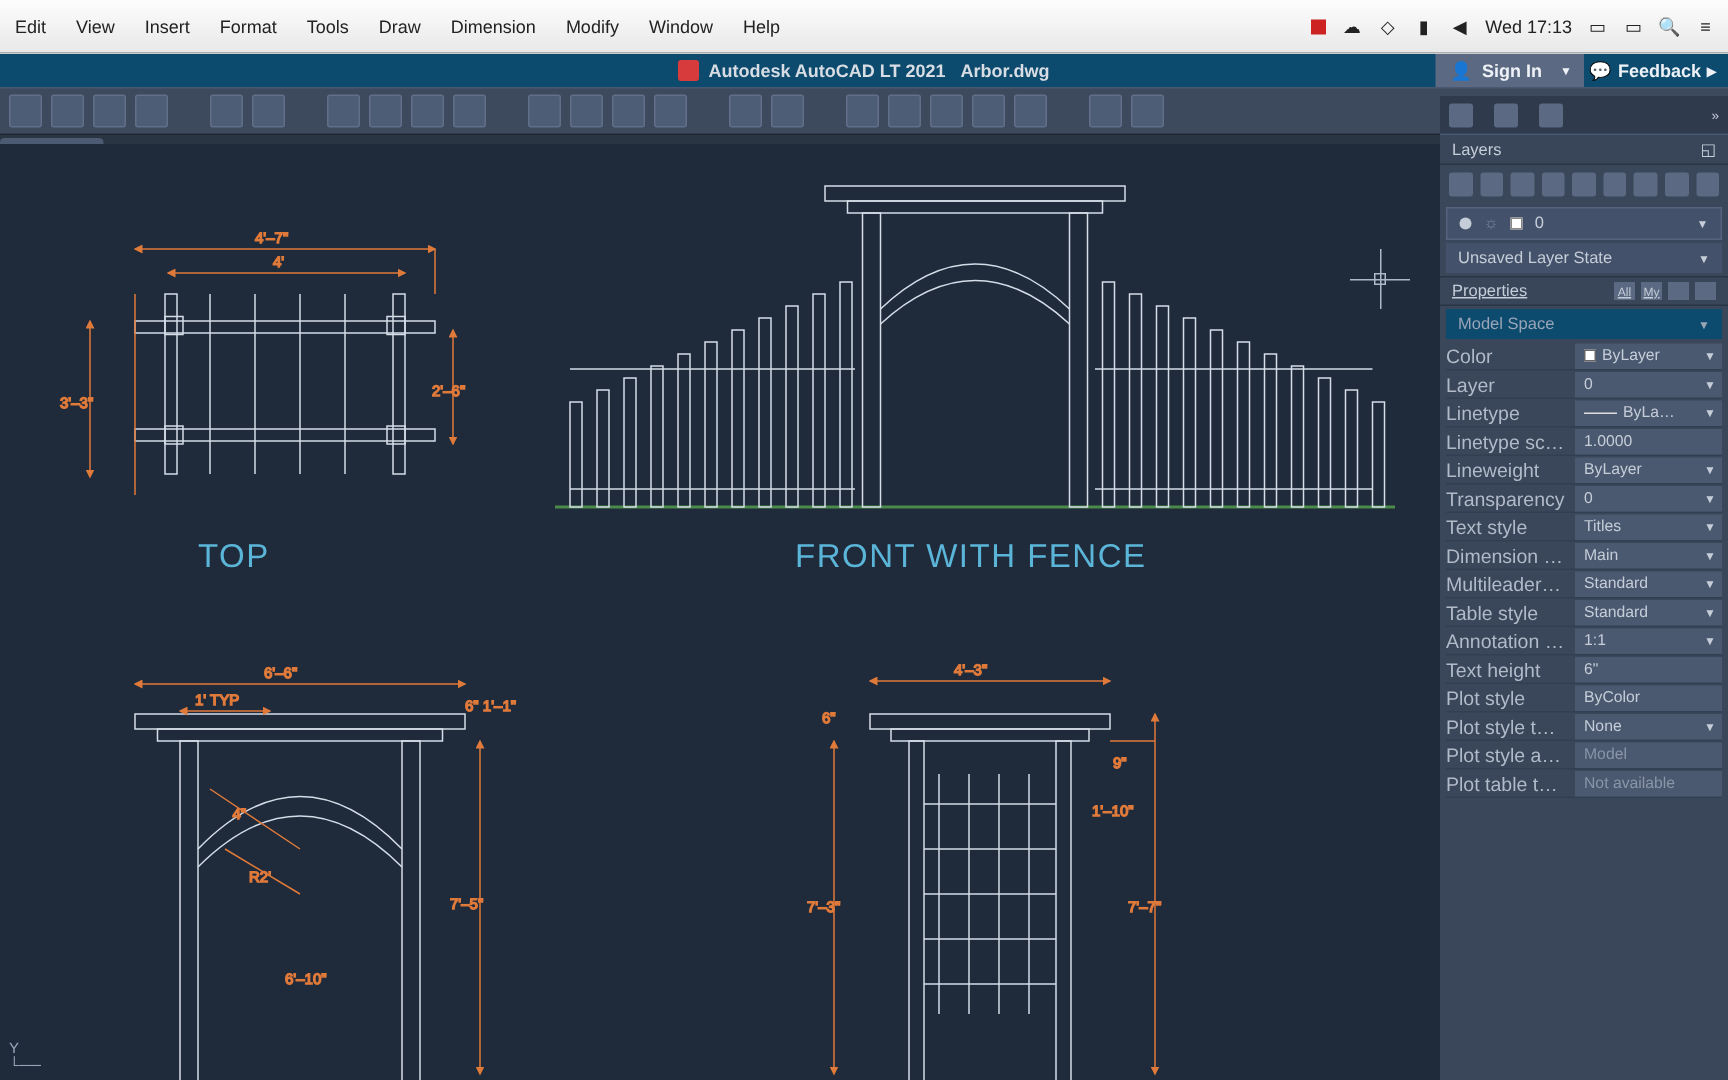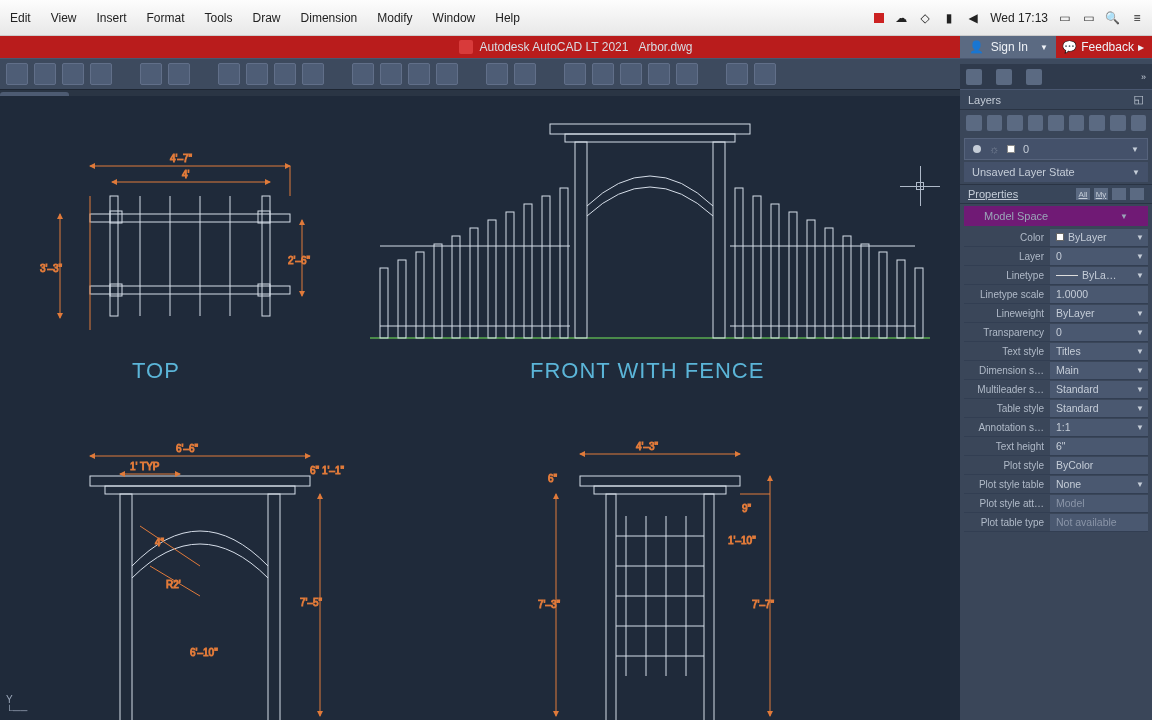--- a/index.html
+++ b/index.html
@@ -4,21 +4,21 @@
 <style>
 * { margin: 0; padding: 0; box-sizing: border-box; font-family: -apple-system, "Helvetica Neue", Arial, sans-serif; }
 html, body { width: 1152px; height: 720px; overflow: hidden; background: #2a3544; color: #c5cdd8; }
 .menubar { height: 36px; background: linear-gradient(#fdfdfd,#e8e8e8); display: flex; align-items: center; font-size: 12px; color: #222; border-bottom: 1px solid #ccc; }
 .menubar .mitem { padding: 0 10px; cursor: default; }
 .menubar .spacer { flex: 1; }
 .menubar .tray { display: flex; align-items: center; gap: 10px; padding-right: 8px; }
 .tray span { font-size: 12px; }
 .tray .sq { width: 10px; height: 10px; background: #cc2222; display: inline-block; }
 .tray .ico { width: 14px; height: 14px; display: inline-flex; justify-content: center; }
-.titlebar { height: 22px; background: #b91c1c; display: flex; align-items: center; justify-content: center; font-size: 12px; color: #d8dde4; position: relative; }
+.titlebar { height: 22px; background: #0c4a6e; display: flex; align-items: center; justify-content: center; font-size: 12px; color: #d8dde4; position: relative; font-weight: bold; }
 .titlebar .acicon { width: 14px; height: 14px; background: #d83b3b; margin-right: 6px; border-radius: 2px; }
 .titlebar .signin { position: absolute; right: 96px; top: 0; height: 22px; display: flex; align-items: center; gap: 6px; background: #5b6a82; padding: 0 28px 0 10px; font-size: 12px; color: #eef2f7; }
 .titlebar .feedback { position: absolute; right: 0; top: 0; height: 22px; display: flex; align-items: center; gap: 4px; padding: 0 8px; font-size: 12px; color: #eef2f7; }
 .toolbar { height: 32px; background: #3d4a5e; display: flex; align-items: center; padding: 0 6px; gap: 6px; border-top: 1px solid #4a5770; border-bottom: 1px solid #1e2633; }
 .toolbar .tb { width: 22px; height: 22px; background: #4e5d76; border: 1px solid #616f89; border-radius: 2px; }
 .toolbar .sep { width: 16px; }
 .tabstrip { height: 22px; background: #2a3544; display: flex; align-items: flex-end; }
 .tabstrip .tab { height: 20px; background: #4d5b72; padding: 0 28px 0 10px; font-size: 11px; color: #eef2f7; display: flex; align-items: center; border-top-left-radius: 3px; border-top-right-radius: 3px; }
 .workspace { position: absolute; top: 96px; left: 0; right: 192px; bottom: 0; background: #1f2a3a; overflow: hidden; }
 .workspace svg { position: absolute; top: 0; left: 0; }
@@ -30,24 +30,24 @@
 .layer-icons { height: 26px; display: flex; align-items: center; gap: 5px; padding: 0 6px; }
 .layer-icons .li { width: 16px; height: 16px; background: #5b6a82; border-radius: 2px; }
 .layer-row { height: 22px; background: #44516a; display: flex; align-items: center; padding: 0 8px; gap: 8px; margin: 2px 4px; border: 1px solid #56637c; }
 .layer-row .dot { width: 8px; height: 8px; border-radius: 50%; background: #c5cdd8; }
 .layer-row .sq2 { width: 8px; height: 8px; background: #fff; border: 1px solid #888; }
 .dd-row { height: 20px; background: #44516a; display: flex; align-items: center; padding: 0 8px; margin: 2px 4px; justify-content: space-between; }
 .dd-row .car { font-size: 8px; }
 .props-hdr { height: 20px; background: #39465a; display: flex; align-items: center; padding: 0 8px; justify-content: space-between; border-top: 1px solid #2a3444; border-bottom: 1px solid #2a3444; text-decoration: underline; }
 .props-hdr .btns { display: flex; gap: 4px; }
 .props-hdr .pb { width: 14px; height: 12px; background: #5b6a82; font-size: 8px; display: flex; align-items: center; justify-content: center; }
-.sel-row { height: 20px; background: #701a75; margin: 2px 4px; display: flex; align-items: center; padding: 0 20px; color: #9aa6b8; justify-content: space-between; }
+.sel-row { height: 20px; background: #0c4a6e; margin: 2px 4px; display: flex; align-items: center; padding: 0 8px; color: #9aa6b8; justify-content: space-between; }
 .prop-table { margin: 0 4px; }
 .prop-row { height: 19px; display: flex; align-items: center; border-bottom: 1px solid #323e52; }
-.prop-row .pl { width: 86px; text-align: right; padding-right: 6px; color: #b0bac8; font-size: 10px; white-space: nowrap; overflow: hidden; text-overflow: ellipsis; }
+.prop-row .pl { width: 86px; text-align: left; padding-right: 6px; color: #b0bac8; font-size: 13px; white-space: nowrap; overflow: hidden; text-overflow: ellipsis; }
 .prop-row .pv { flex: 1; background: #4a5870; height: 17px; display: flex; align-items: center; padding: 0 6px; font-size: 10.5px; position: relative; }
 .prop-row .pv .car { position: absolute; right: 4px; font-size: 8px; }
 .prop-row .pv .sw { width: 8px; height: 8px; background: #fff; border: 1px solid #666; margin-right: 4px; }
 .prop-row .pv .ln { width: 22px; height: 0; border-top: 1px solid #ddd; margin-right: 4px; }
 .ucs { position: absolute; left: 6px; bottom: 4px; color: #9aa6b8; font-size: 10px; }
 .crosshair { position: absolute; pointer-events: none; }
 .crosshair .h { position: absolute; height: 1px; width: 40px; background: #aeb9c8; }
 .crosshair .v { position: absolute; width: 1px; height: 40px; background: #aeb9c8; }
 .crosshair .b { position: absolute; width: 8px; height: 8px; border: 1px solid #aeb9c8; }
 </style>

